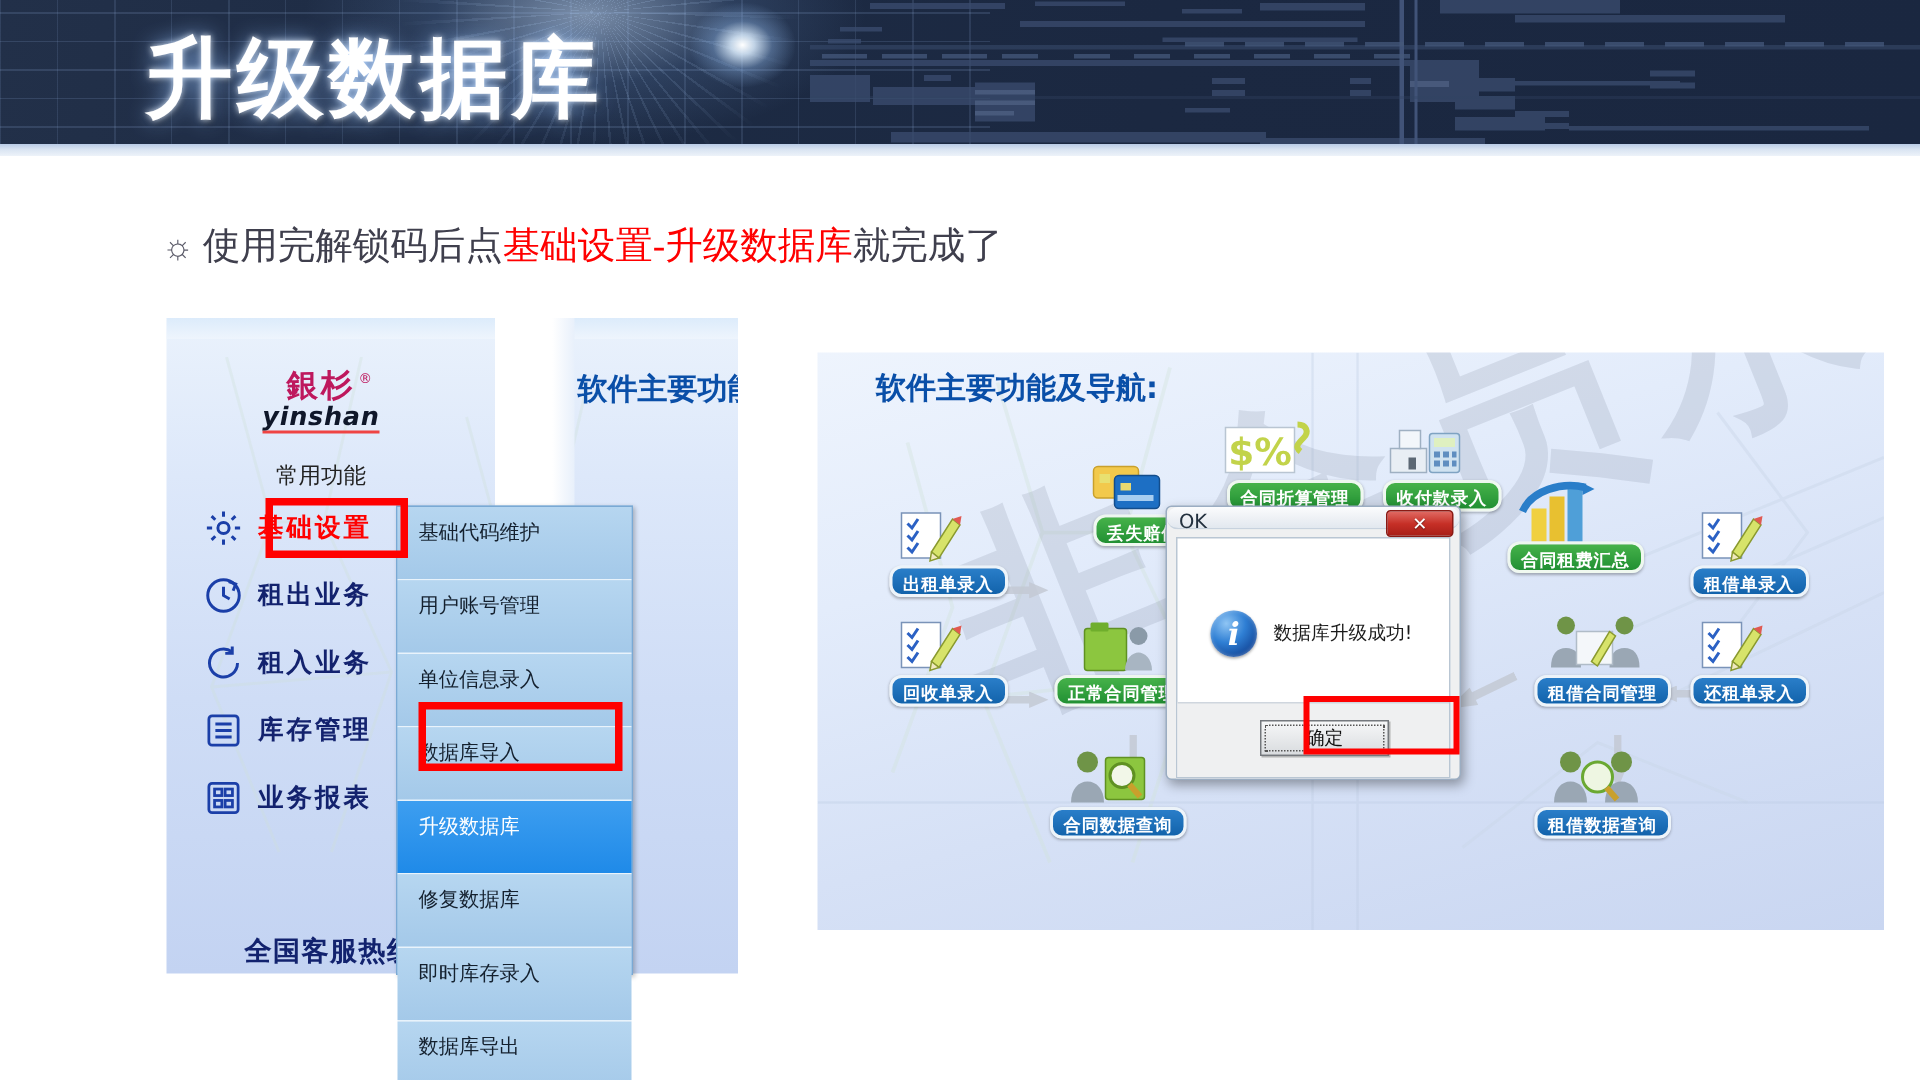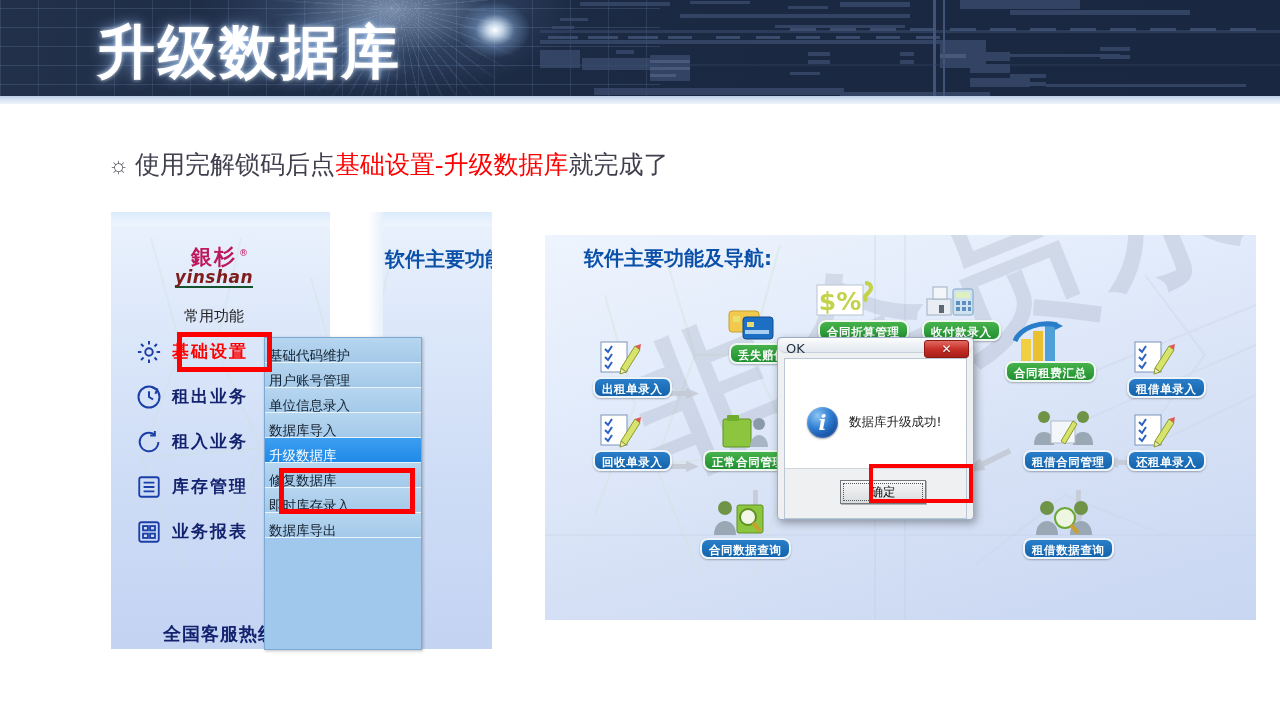--- a/index.html
+++ b/index.html
@@ -85,22 +85,22 @@
     position:absolute; left:155px; top:246px; width:118px; text-align:center;
   }
   .logo-cn {
     font-size:21px; font-weight:bold; color:#be185d;
     letter-spacing:2px; line-height:22px; position:relative; display:inline-block;
   }
   .logo-cn .reg {
     position:absolute; right:-13px; top:-4px; font-size:9px; font-weight:normal;
   }
   .logo-en {
-    font-size:17px; font-weight:bold; font-style:italic; color:#7f1d1d;
-    line-height:18px; letter-spacing:.5px; border-bottom:2px solid #14532d; display:inline-block;
+    font-size:17px; font-weight:bold; font-style:italic; color:#0f172a;
+    line-height:18px; letter-spacing:.5px; border-bottom:2px solid #ef4444; display:inline-block;
   }
   .logo-sub { font-size:15px; color:#222; line-height:21px; margin-top:18px; }
 
   .nav-list { position:absolute; left:124px; top:329px; width:175px; }
   .nav-row {
     position:relative; height:45px; display:flex; align-items:center;
   }
   .nav-ico {
     width:34px; height:32px; margin-left:8px; flex:0 0 34px;
     display:flex; align-items:center; justify-content:center; color:#1b3fa8;
@@ -124,21 +124,21 @@
     font-size:18px; font-weight:bold; color:#12226e; letter-spacing:1px; white-space:nowrap;
   }
 
   
   .dropdown {
     position:absolute; left:264px; top:337px; width:158px; height:313px;
     background:#9fc8ec; border:1px solid #7aa9d4; z-index:5;
     box-shadow:1px 1px 3px rgba(0,0,0,.25);
   }
   .dd-item {
-    height:25px; line-height:34.5px; padding-left:4px;
+    height:49px; line-height:34.5px; padding-left:14px;
     font-size:13.5px; color:#14202e;
     background:linear-gradient(180deg,#b6d6f0,#a4c9e9);
     border-bottom:1px solid #e9f3fb;
     white-space:nowrap;
   }
   .dd-item.active {
     background:linear-gradient(180deg,#3d9ef0,#1f8ae8);
     color:#ffffff;
   }
   .red-box-dd {

